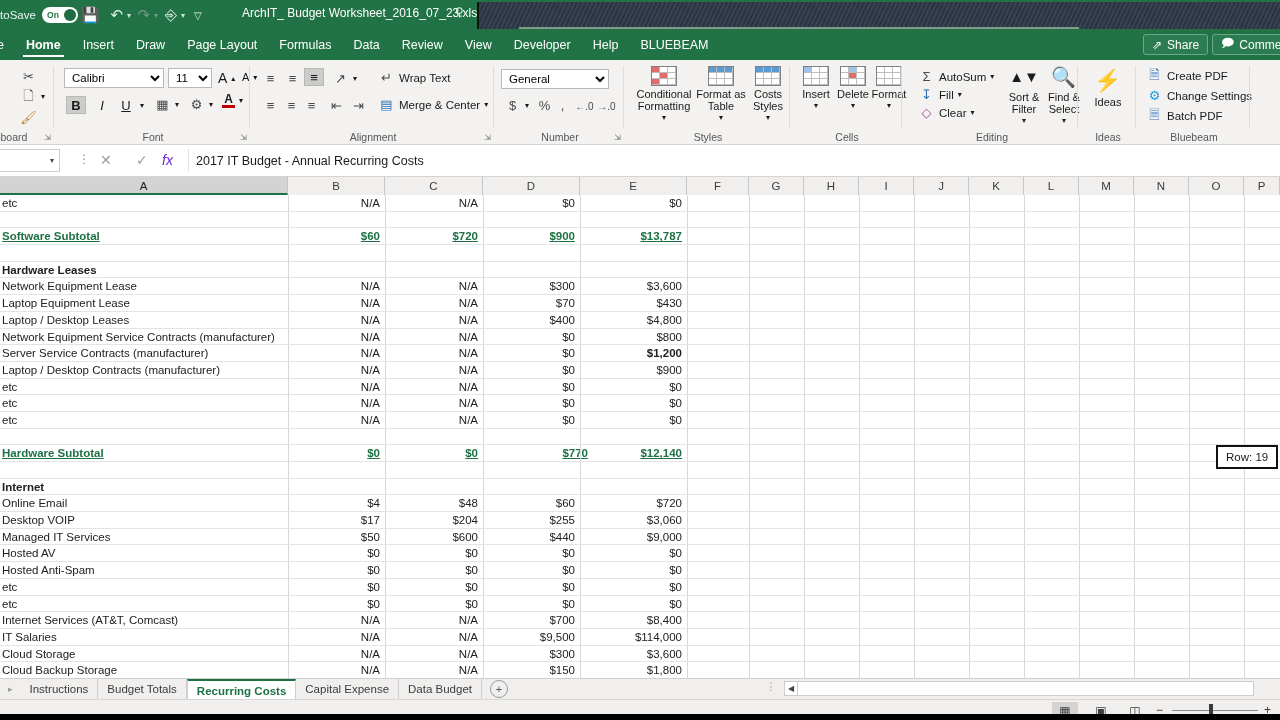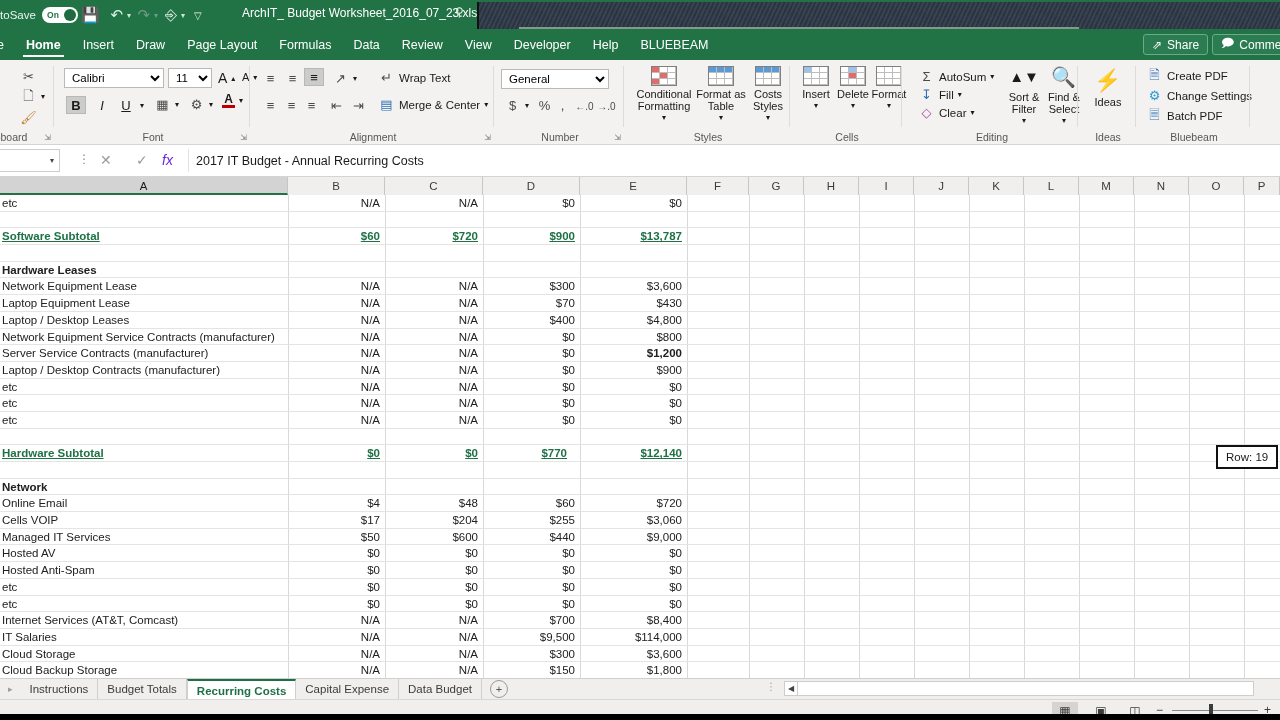--- a/index.html
+++ b/index.html
@@ -820,21 +820,21 @@
         <span class="vline" style="left: 1024px;"></span>
         <span class="vline" style="left: 1079px;"></span>
         <span class="vline" style="left: 1134px;"></span>
         <span class="vline" style="left: 1189px;"></span>
         <span class="vline" style="left: 1244px;"></span>
       </div>
       <div class="r">
         <div class="cA sub">Hardware Subtotal</div>
         <div class="cN sub" style="left: 288px; width: 97px;">$0</div>
         <div class="cN sub" style="left: 385px; width: 98px;">$0</div>
-        <div class="cN sub" style="left: 475px; width: 97px; text-align: right;">$770</div>
+        <div class="cN sub" style="left: 496px; width: 97px; text-align: right;">$770</div>
         <div class="cN sub" style="left: 580px; width: 107px;">$12,140</div>
         <span class="vline" style="left: 288px;"></span>
         <span class="vline" style="left: 385px;"></span>
         <span class="vline" style="left: 483px;"></span>
         <span class="vline" style="left: 580px;"></span>
         <span class="vline" style="left: 687px;"></span>
         <span class="vline" style="left: 749px;"></span>
         <span class="vline" style="left: 804px;"></span>
         <span class="vline" style="left: 859px;"></span>
         <span class="vline" style="left: 914px;"></span>
@@ -861,21 +861,21 @@
         <span class="vline" style="left: 859px;"></span>
         <span class="vline" style="left: 914px;"></span>
         <span class="vline" style="left: 969px;"></span>
         <span class="vline" style="left: 1024px;"></span>
         <span class="vline" style="left: 1079px;"></span>
         <span class="vline" style="left: 1134px;"></span>
         <span class="vline" style="left: 1189px;"></span>
         <span class="vline" style="left: 1244px;"></span>
       </div>
       <div class="r">
-        <div class="cA bold">Network</div>
+        <div class="cA bold">Internet</div>
         <div class="cN" style="left: 288px; width: 97px;"></div>
         <div class="cN" style="left: 385px; width: 98px;"></div>
         <div class="cN" style="left: 483px; width: 97px;"></div>
         <div class="cN" style="left: 580px; width: 107px;"></div>
         <span class="vline" style="left: 288px;"></span>
         <span class="vline" style="left: 385px;"></span>
         <span class="vline" style="left: 483px;"></span>
         <span class="vline" style="left: 580px;"></span>
         <span class="vline" style="left: 687px;"></span>
         <span class="vline" style="left: 749px;"></span>
@@ -905,21 +905,21 @@
         <span class="vline" style="left: 859px;"></span>
         <span class="vline" style="left: 914px;"></span>
         <span class="vline" style="left: 969px;"></span>
         <span class="vline" style="left: 1024px;"></span>
         <span class="vline" style="left: 1079px;"></span>
         <span class="vline" style="left: 1134px;"></span>
         <span class="vline" style="left: 1189px;"></span>
         <span class="vline" style="left: 1244px;"></span>
       </div>
       <div class="r">
-        <div class="cA">Cells VOIP</div>
+        <div class="cA">Desktop VOIP</div>
         <div class="cN" style="left: 288px; width: 97px;">$17</div>
         <div class="cN" style="left: 385px; width: 98px;">$204</div>
         <div class="cN" style="left: 483px; width: 97px;">$255</div>
         <div class="cN" style="left: 580px; width: 107px;">$3,060</div>
         <span class="vline" style="left: 288px;"></span>
         <span class="vline" style="left: 385px;"></span>
         <span class="vline" style="left: 483px;"></span>
         <span class="vline" style="left: 580px;"></span>
         <span class="vline" style="left: 687px;"></span>
         <span class="vline" style="left: 749px;"></span>

